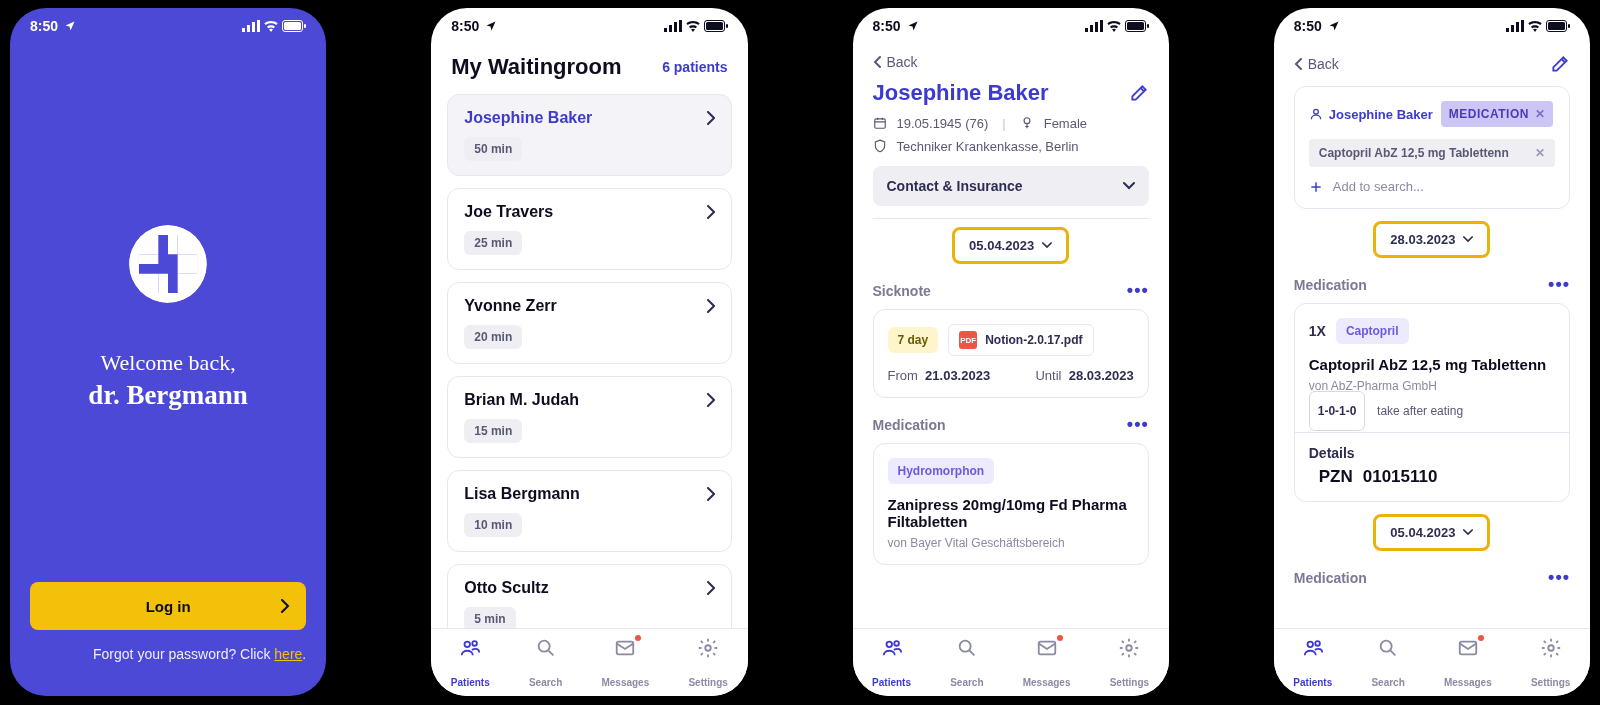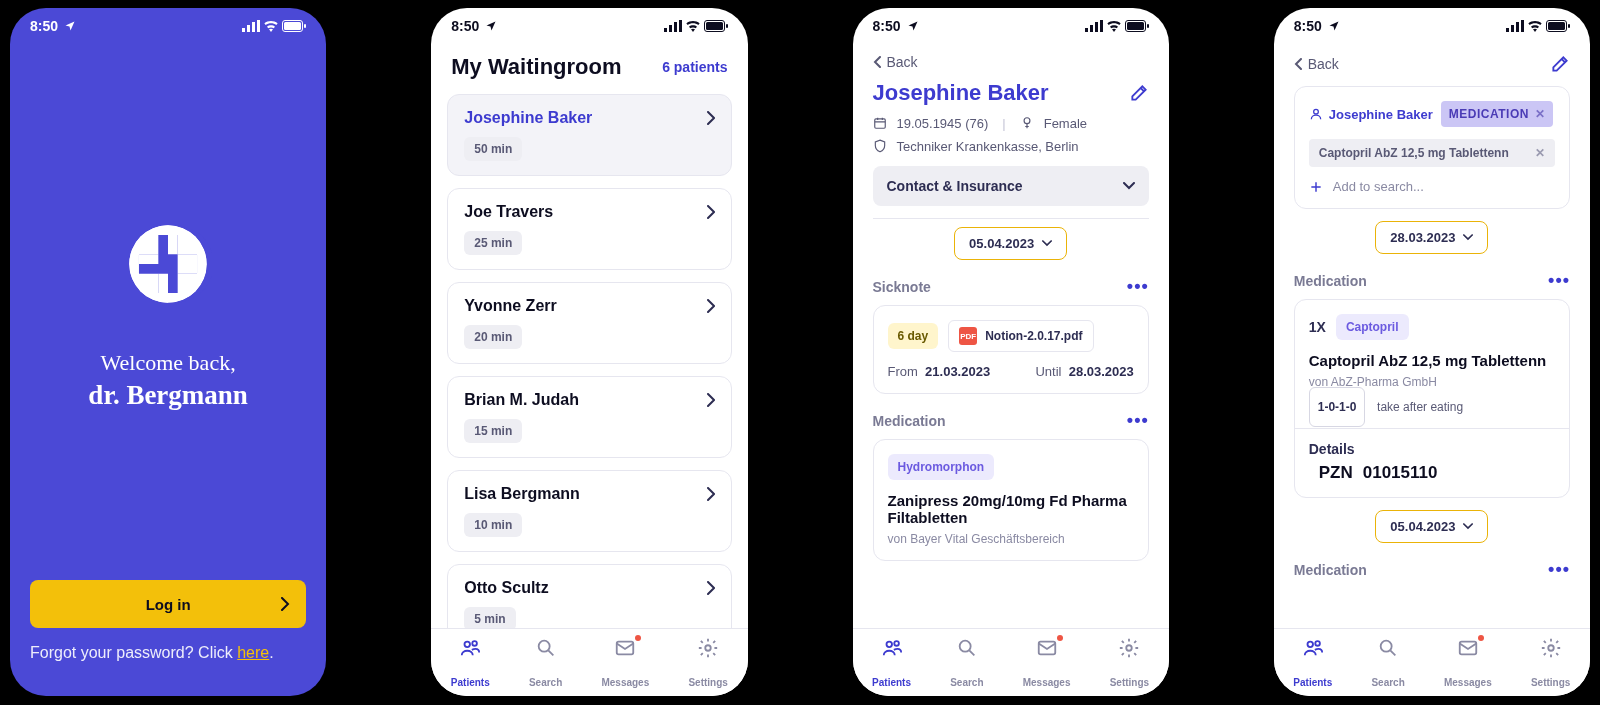--- a/index.html
+++ b/index.html
@@ -74,22 +74,22 @@
     font-size: 15px;
     font-weight: 700;
     display: flex;
     align-items: center;
     justify-content: center;
     position: relative;
     cursor: pointer;
   }
   .login-btn .chev { position: absolute; right: 16px; }
   .forgot {
-    text-align: left;
-    font-size: 16px;
+    text-align: right;
+    font-size: 14px;
     margin-top: 16px;
     color: rgba(255,255,255,0.9);
   }
   .forgot .underline { text-decoration: underline; color: #f3c00a; cursor: pointer; }
 
   
   .screen-body { flex: 1; overflow: hidden; display: flex; flex-direction: column; }
   .header-row {
     display: flex;
     align-items: center;
@@ -183,21 +183,21 @@
     justify-content: space-between;
     align-items: center;
     font-size: 14px;
     font-weight: 700;
     color: #2d2d52;
     cursor: pointer;
   }
   .date-pill {
     margin: 6px auto 12px;
     background: #fff;
-    border: 1px solid #eab308;
+    border: 3px solid #eab308;
     border-radius: 8px;
     padding: 8px 14px;
     font-size: 13px;
     font-weight: 700;
     color: #2d2d52;
     display: flex;
     align-items: center;
     gap: 8px;
     width: fit-content;
     cursor: pointer;
@@ -555,21 +555,21 @@
         <svg width="10" height="7" viewBox="0 0 12 8" fill="none">
             <path d="M1 1l5 5 5-5" stroke="#2d2d52" stroke-width="2" stroke-linecap="round"></path>
           </svg>
       </div>
       <div class="section-head">
         <span>Sicknote</span>
         <span class="more">•••</span>
       </div>
       <div class="section-card">
         <div class="tags">
-          <span class="tag yellow">6 day</span>
+          <span class="tag yellow">7 day</span>
           <div class="pdf-chip">
             <span class="pdf-ico">PDF</span>
             <span>Notion-2.0.17.pdf</span>
           </div>
         </div>
         <div class="date-range">
           <div><span>From</span>&nbsp;&nbsp;<b>21.03.2023</b></div>
           <div><span>Until</span>&nbsp;&nbsp;<b>28.03.2023</b></div>
         </div>
       </div>

